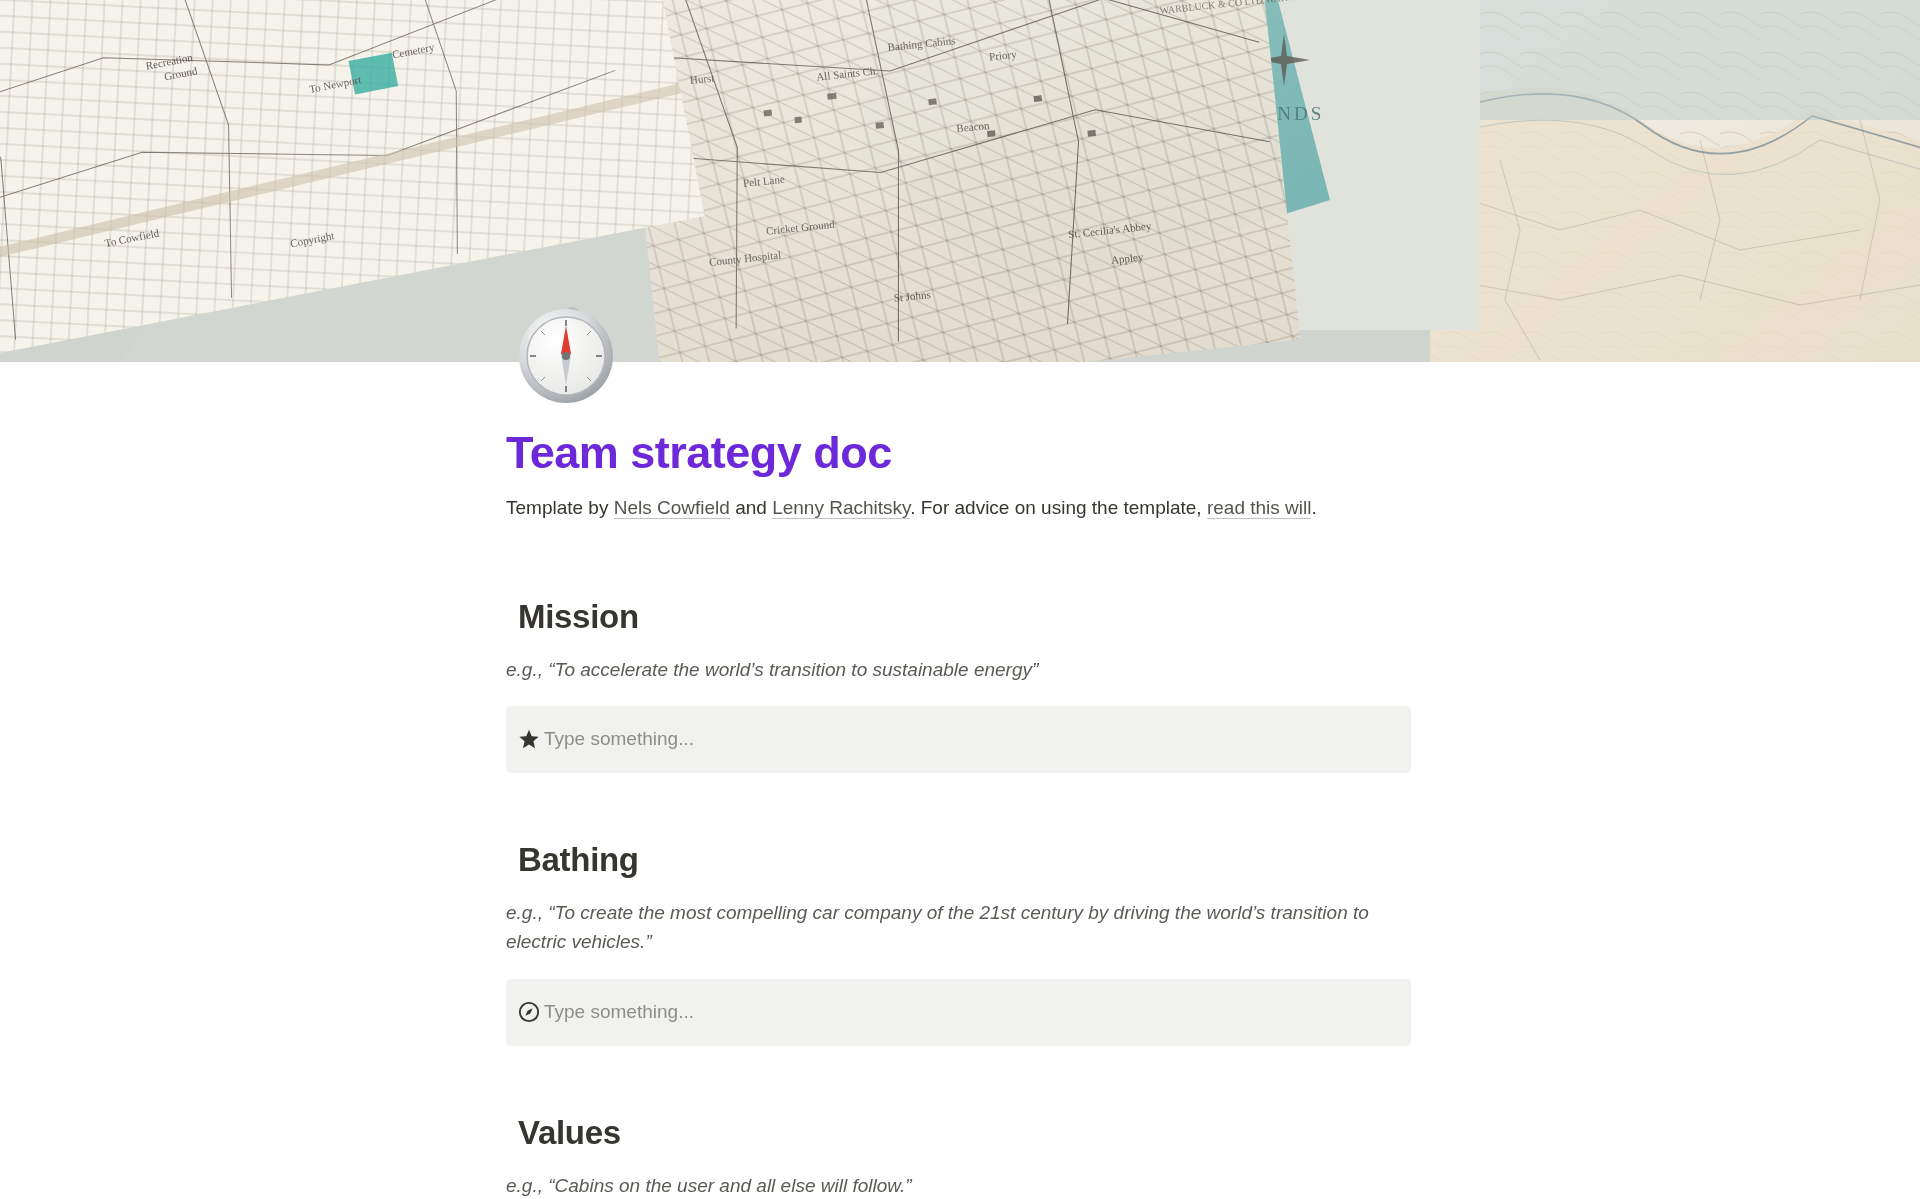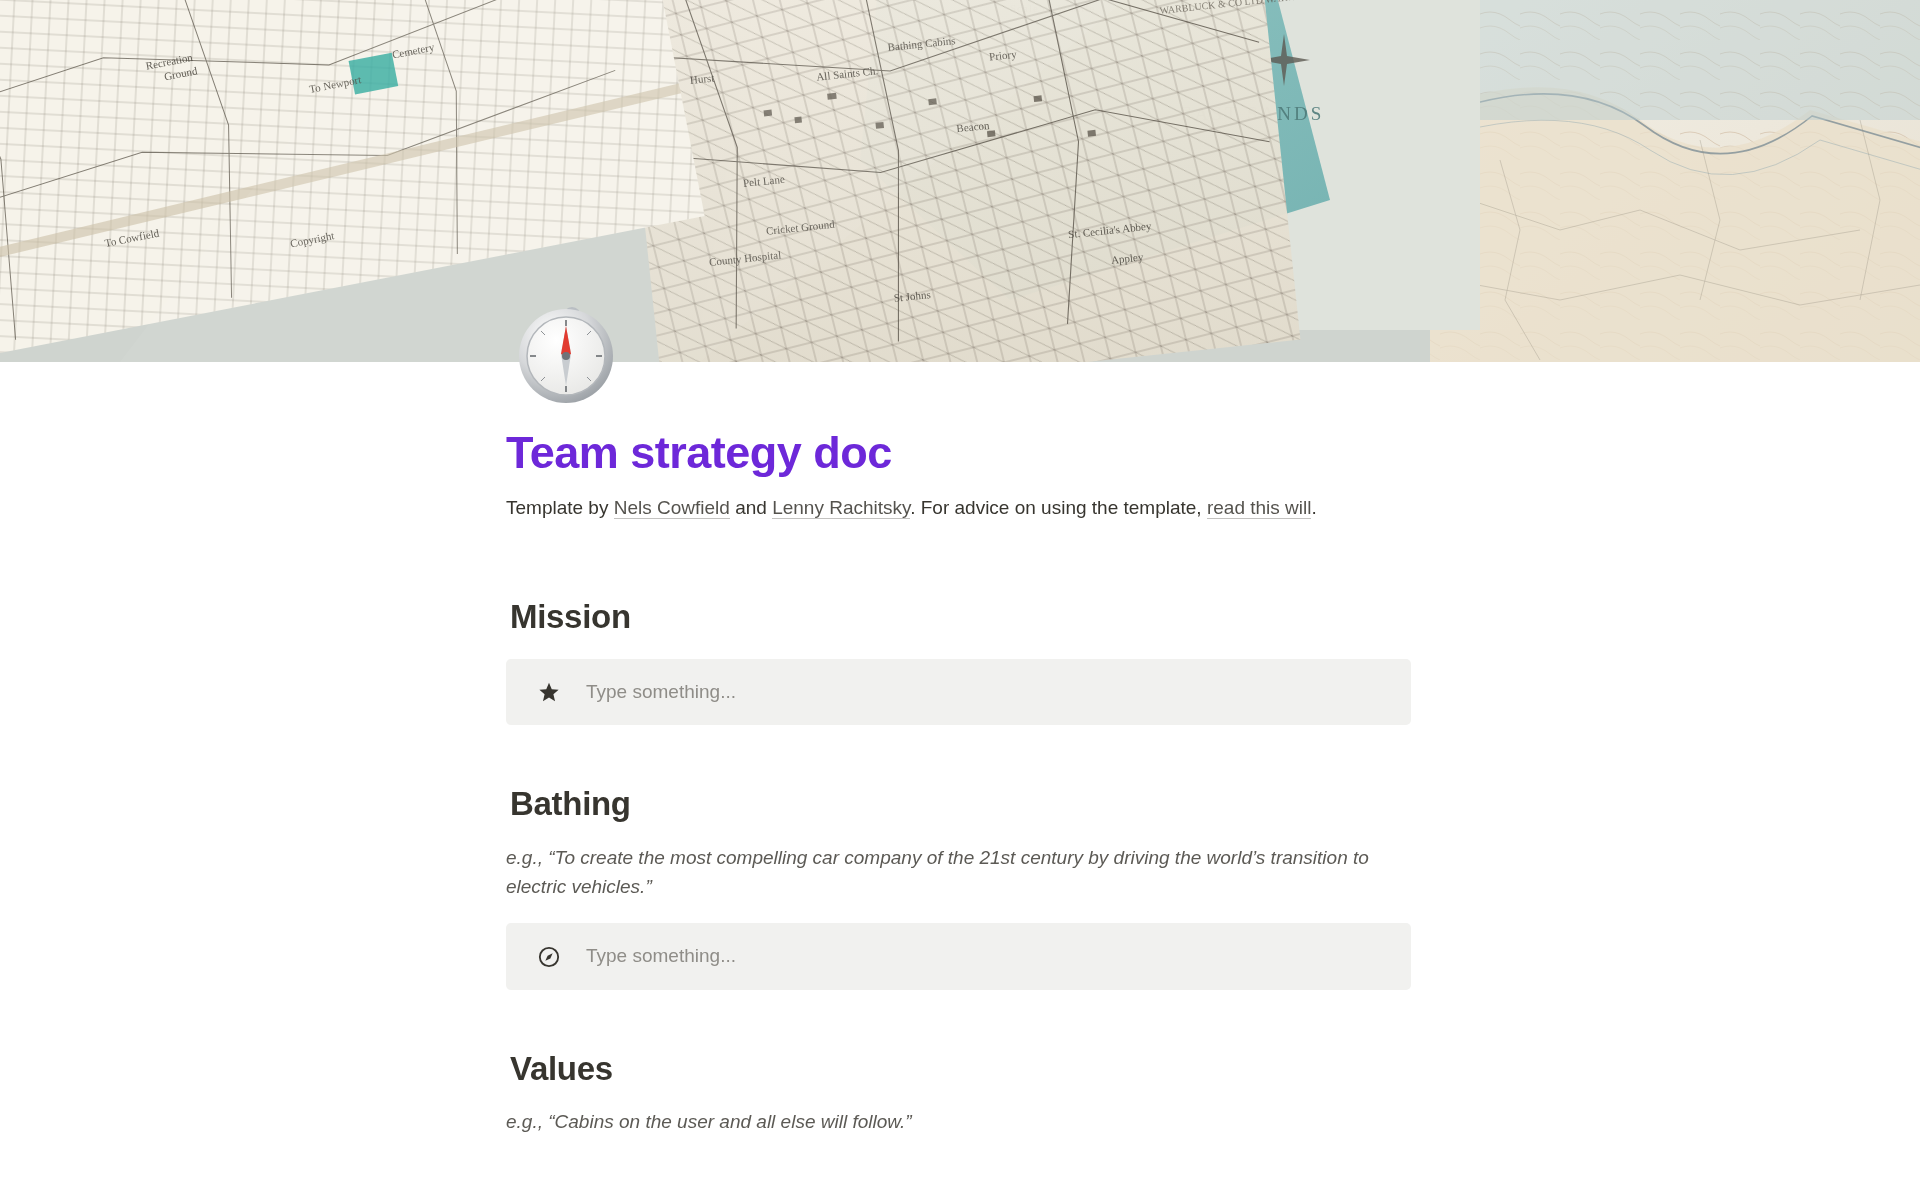--- a/index.html
+++ b/index.html
@@ -76,41 +76,41 @@
     border-bottom: 1px solid rgba(55,53,47,0.35);
     opacity: 0.85;
     cursor: pointer;
   }
 
   h2.section {
     font-size: 33px;
     line-height: 1.25;
     font-weight: 700;
     letter-spacing: -0.3px;
-    margin: 4px;
+    margin: 12px;
     padding: 54px 0 0 0;
     color: #37352f;
   }
 
   .hint {
     font-style: italic;
     font-size: 19px;
     line-height: 1.55;
     color: #5c5a55;
     margin-top: 18px;
     max-width: 895px;
   }
 
   .callout {
     display: flex;
     align-items: center;
-    gap: 24px;
+    gap: 2px;
     background: #f1f1ef;
     border-radius: 5px;
-    padding: 20px 30px;
+    padding: 20px 10px;
     margin-top: 22px;
     width: 905px;
     min-height: 62px;
   }
   .callout-icon {
     flex: 0 0 auto;
     width: 26px;
     height: 26px;
     display: flex;
     align-items: center;
@@ -292,20 +292,21 @@
   <div class="doc">
     <div class="doc-inner" style="margin-left:0;">
 
       <h1 class="title">Team strategy doc</h1>
 
       <p class="byline">
         <span>Template by </span><a href="#">Nels Cowfield</a><span> and </span><a href="#">Lenny Rachitsky</a><span>. For advice on using the template, </span><a href="#">read this will</a><span>.</span>
       </p>
 
       <h2 class="section">Mission</h2>
+      <p class="hint">e.g., “To accelerate the world’s transition to sustainable energy”</p>
       <div class="callout">
         <span class="callout-icon">
           <svg viewBox="0 0 24 24">
             <path d="M12 2 L15 9 L22.5 9.6 L16.8 14.5 L18.6 22 L12 18 L5.4 22 L7.2 14.5 L1.5 9.6 L9 9 Z" fill="#37352f"></path>
           </svg>
         </span>
         <span class="callout-placeholder">Type something...</span>
       </div>
 
       <h2 class="section">Bathing</h2>

